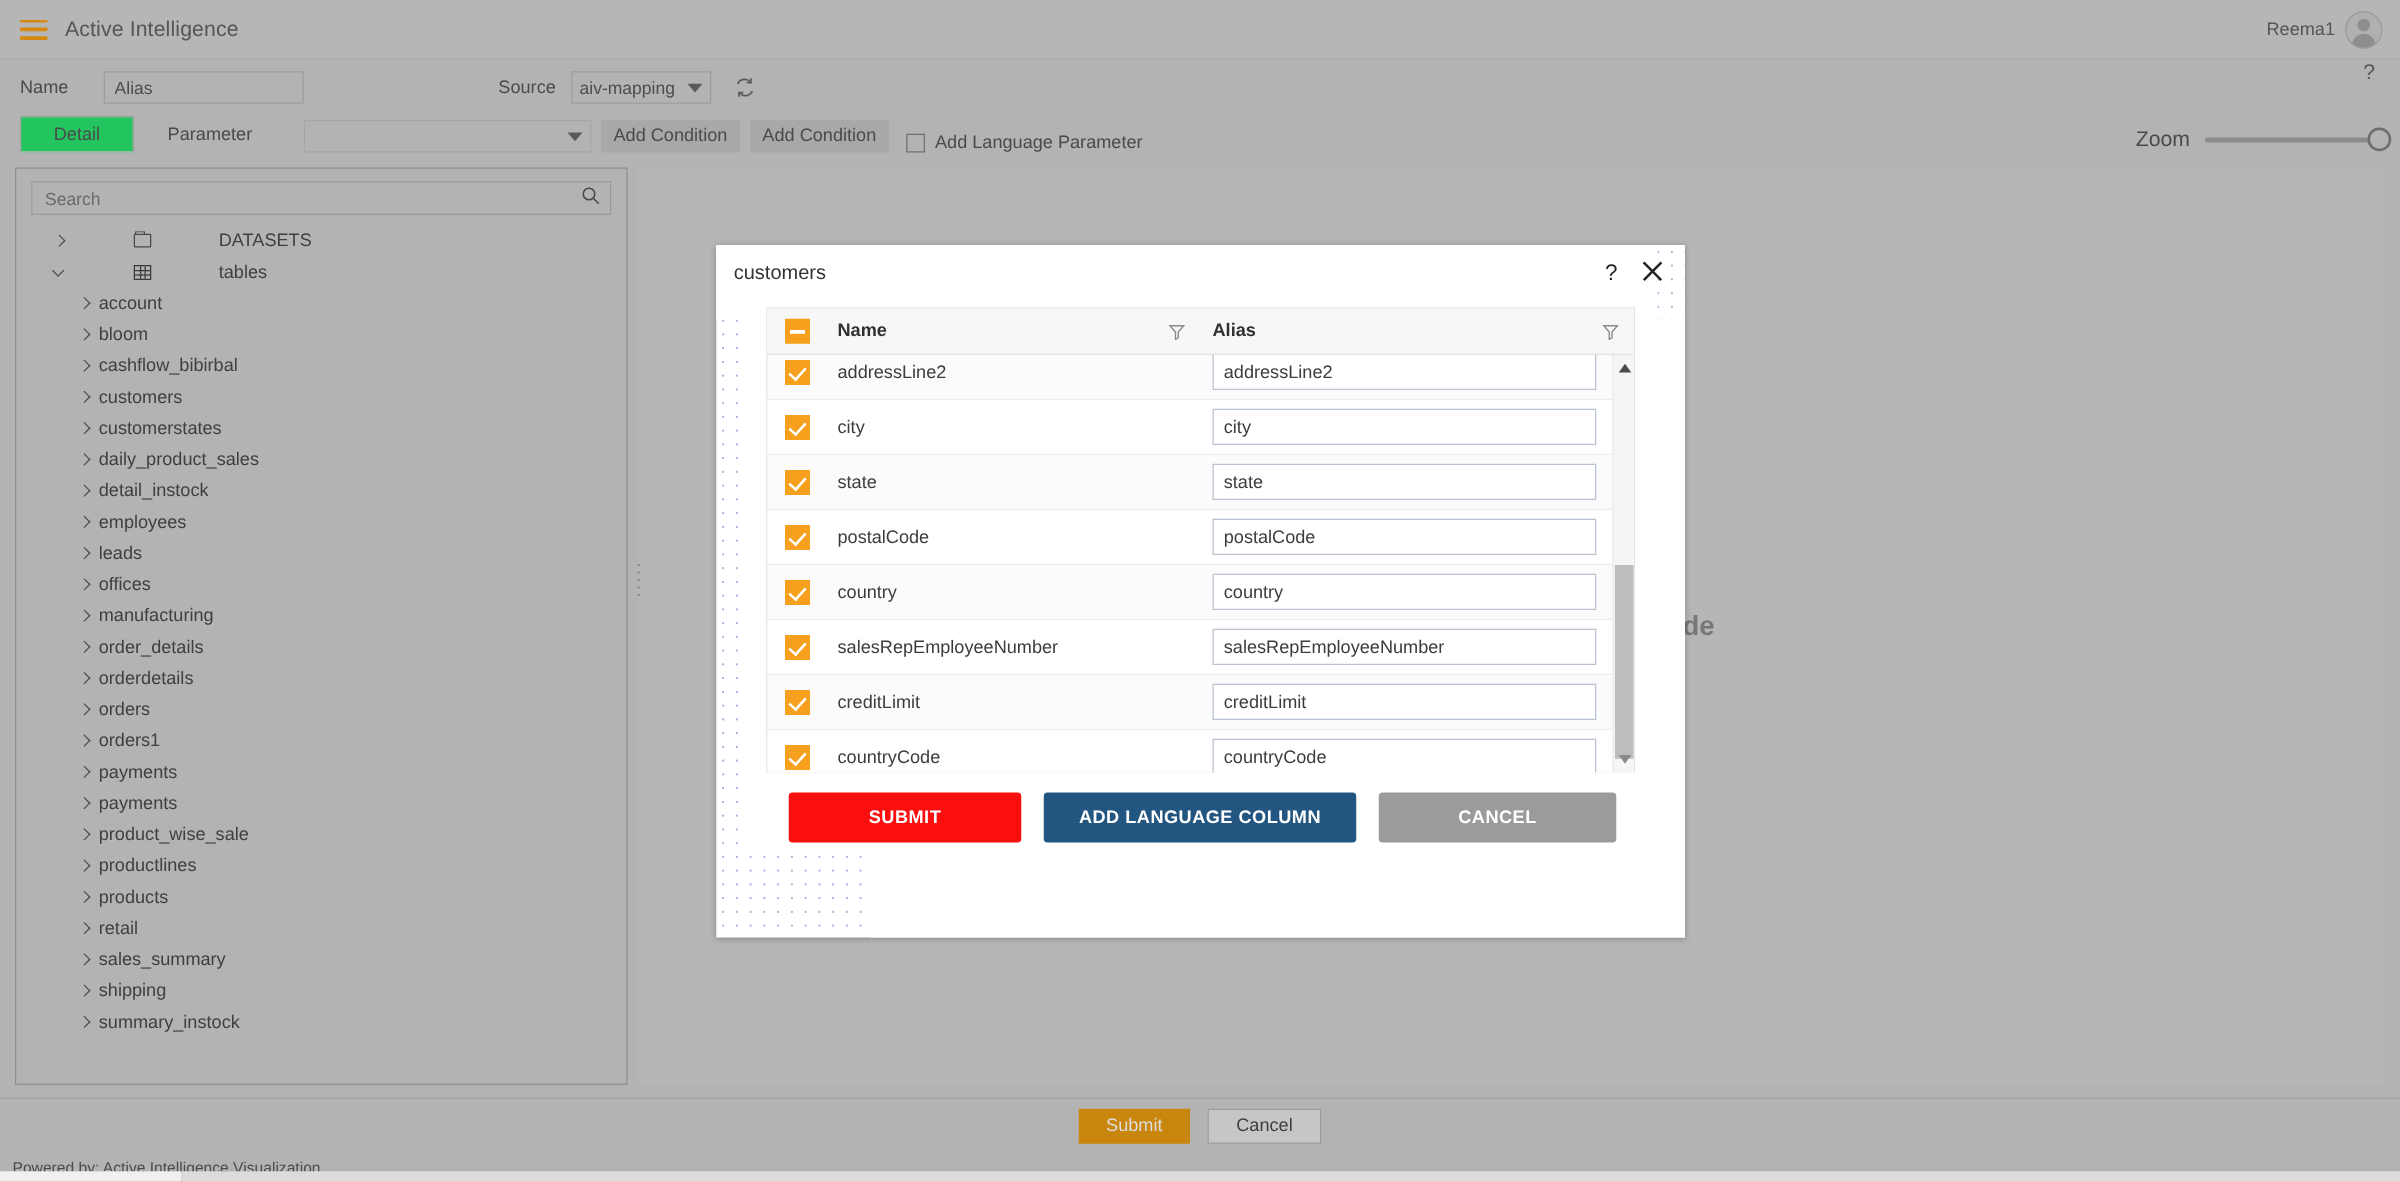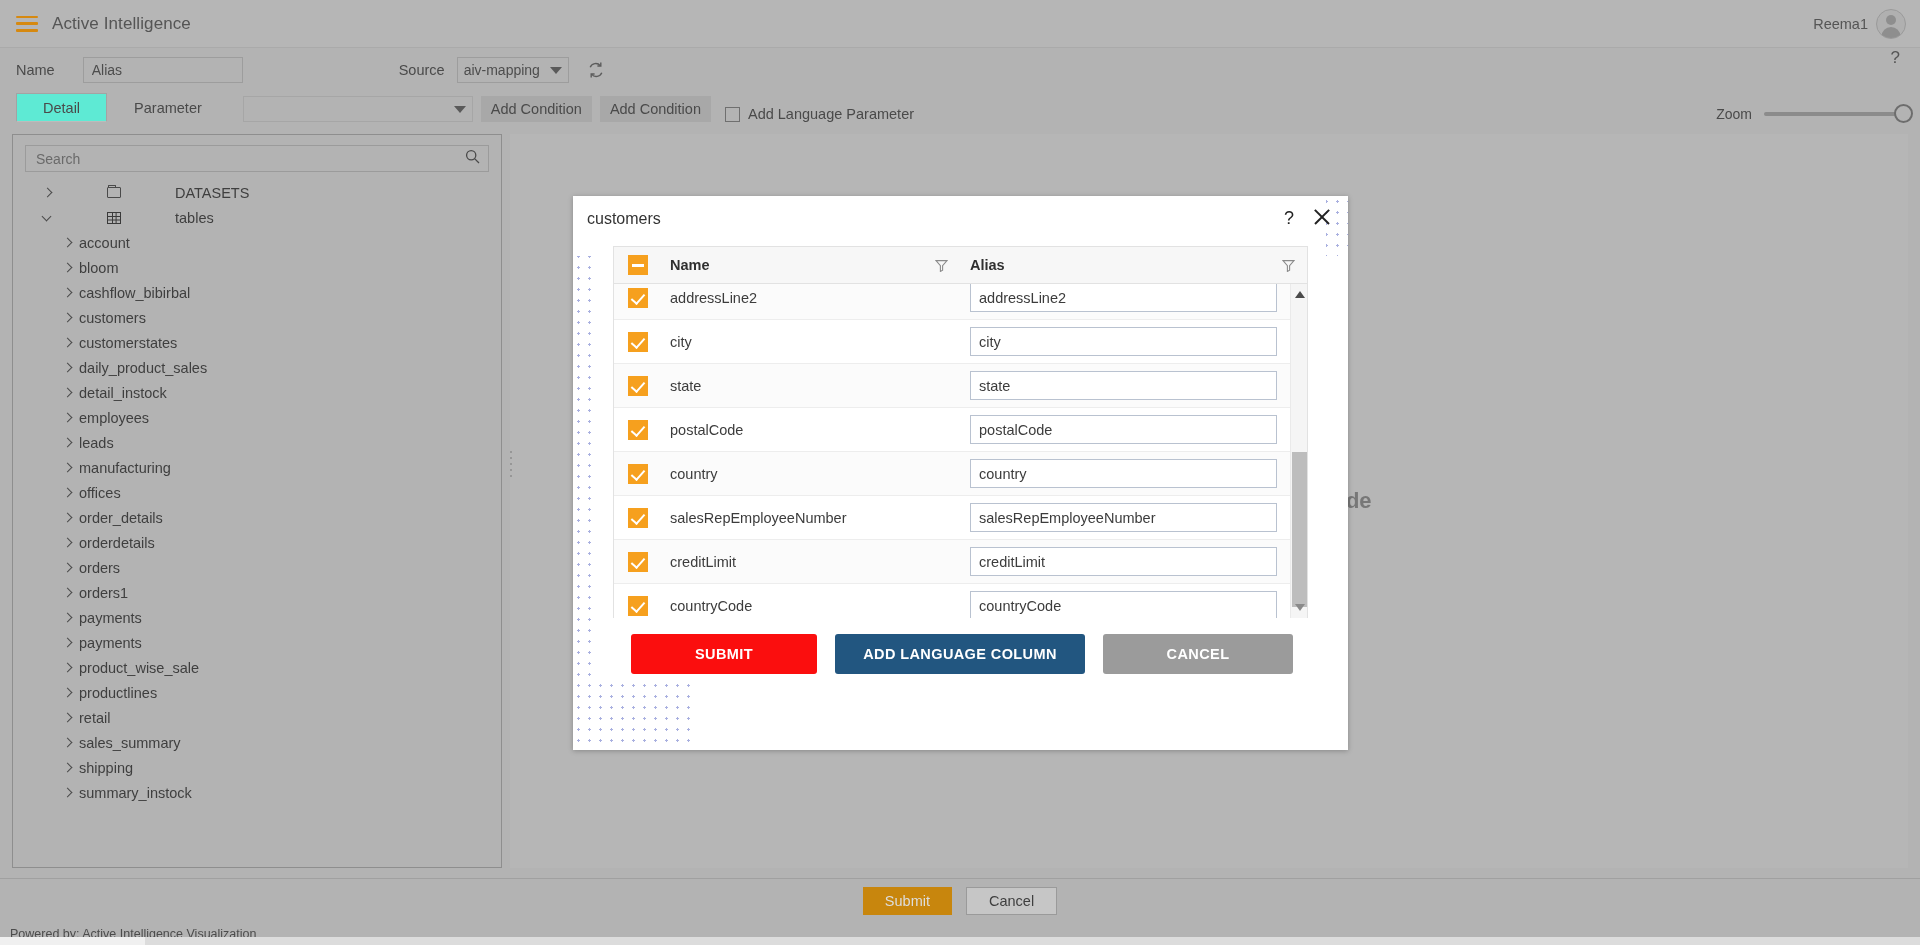--- a/index.html
+++ b/index.html
@@ -79,21 +79,21 @@
   .row-tabs {
     position: absolute; left: 0; top: 92px; width: 1920px; height: 30px;
     display: flex; align-items: flex-end;
   }
   .tab {
     height: 29px; padding: 0 26px; display: flex; align-items: center;
     font-size: 14.5px; color: #4a4a4a; cursor: pointer;
     border: 1px solid transparent;
   }
   .tab.active {
-    background: #5eead4; border: 1px solid #a3a3a3; border-bottom-color: #bcbcbc; margin-top: 26px;
+    background: #22c55e; border: 1px solid #a3a3a3; border-bottom-color: #bcbcbc; margin-top: 26px;
   }
   .tab:first-child { margin-left: 16px; }
   .param-select {
     margin-left: 14px; width: 230px; height: 26px;
     border: 1px solid #a6a6a6; background: #b3b3b3;
     display: flex; align-items: center; padding: 0 6px; cursor: pointer;
   }
   .param-select .caret {
     margin-left: auto; width: 0; height: 0;
     border-left: 6px solid transparent; border-right: 6px solid transparent;
@@ -106,21 +106,21 @@
   }
   .chk-wrap { display: flex; align-items: center; margin-left: 14px; cursor: pointer; }
   .chk-empty {
     width: 15px; height: 15px; border: 1.5px solid #6f6f6f; background: transparent;
     margin-right: 8px;
   }
   .chk-lbl { font-size: 14.5px; color: #4a4a4a; }
   .zoom-wrap {
     margin-left: auto; margin-right: 16px; display: flex; align-items: center;
   }
-  .zoom-lbl { font-size: 14px; color: #4a4a4a; margin-right: 12px; }
+  .zoom-lbl { font-size: 17px; color: #4a4a4a; margin-right: 12px; }
   .zoom-track {
     width: 140px; height: 4px; background: #8b8b8b; border-radius: 2px; position: relative;
   }
   .zoom-knob {
     position: absolute; right: -9px; top: -8px;
     width: 19px; height: 19px; border-radius: 50%;
     background: #b3b3b3; border: 2px solid #6d6d6d;
     cursor: pointer;
   }
 
@@ -452,28 +452,28 @@
       <div class="tnode depth1">
         <span class="chev"></span>
         <span>employees</span>
       </div>
       <div class="tnode depth1">
         <span class="chev"></span>
         <span>leads</span>
       </div>
       <div class="tnode depth1">
         <span class="chev"></span>
+        <span>offices</span>
+      </div>
+      <div class="tnode depth1">
+        <span class="chev"></span>
         <span>manufacturing</span>
       </div>
       <div class="tnode depth1">
         <span class="chev"></span>
-        <span>offices</span>
-      </div>
-      <div class="tnode depth1">
-        <span class="chev"></span>
         <span>order_details</span>
       </div>
       <div class="tnode depth1">
         <span class="chev"></span>
         <span>orderdetails</span>
       </div>
       <div class="tnode depth1">
         <span class="chev"></span>
         <span>orders</span>
       </div>
@@ -489,20 +489,24 @@
         <span class="chev"></span>
         <span>payments</span>
       </div>
       <div class="tnode depth1">
         <span class="chev"></span>
         <span>product_wise_sale</span>
       </div>
       <div class="tnode depth1">
         <span class="chev"></span>
         <span>productlines</span>
+      </div>
+      <div class="tnode depth1">
+        <span class="chev"></span>
+        <span>products</span>
       </div>
       <div class="tnode depth1">
         <span class="chev"></span>
         <span>retail</span>
       </div>
       <div class="tnode depth1">
         <span class="chev"></span>
         <span>sales_summary</span>
       </div>
       <div class="tnode depth1">

